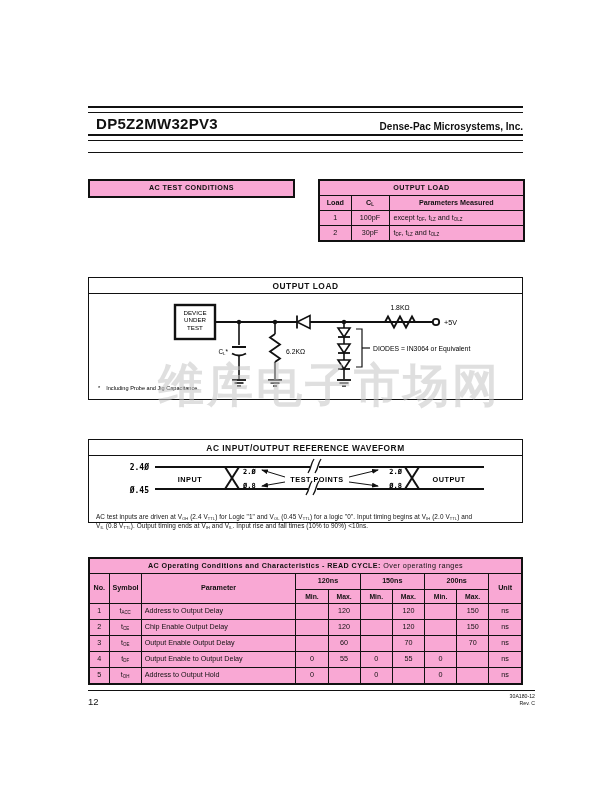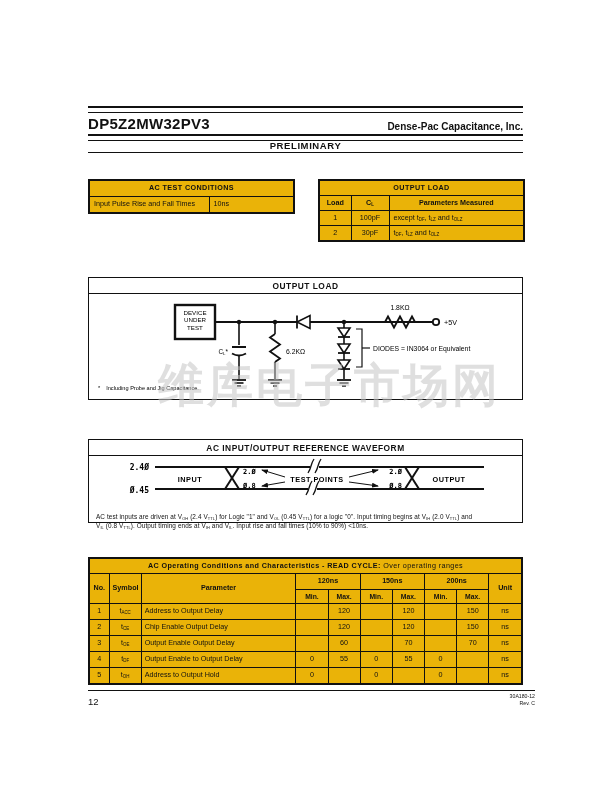--- a/index.html
+++ b/index.html
@@ -3,25 +3,25 @@
 <meta charset="utf-8">
 <style>
   html,body{margin:0;padding:0;background:#fff;}
   #page{position:relative;width:612px;height:792px;background:#ffffff;overflow:hidden;
         font-family:"Liberation Sans", sans-serif;color:#111;}
   .abs{position:absolute;}
   
   .rule-double{height:4px;border-top:2px solid #111;border-bottom:1px solid #111;}
   .rule-single{border-top:1.5px solid #111;height:0;}
   .hdr-titles{display:flex;justify-content:space-between;align-items:flex-end;}
-  .prod-title{font-size:15px;font-weight:bold;letter-spacing:.3px;}
+  .prod-title{font-size:15px;font-weight:bold;letter-spacing:.3px;margin-left:8px;}
   .company{font-size:10px;font-weight:bold;}
   .banner{text-align:center;font-weight:bold;font-size:9.5px;letter-spacing:.6px;}
   
-  table.dtable{border-collapse:collapse;background:#eab308;table-layout:fixed;}
+  table.dtable{border-collapse:collapse;background:#f9a8d4;table-layout:fixed;}
   table.dtable{border:2px solid #111;}
   table.dtable td{border:1px solid #111;font-size:7.2px;padding:1px 4px;vertical-align:middle;line-height:1.15;}
   td.ttl{font-weight:bold;text-align:center;font-size:8.2px;letter-spacing:.4px;border-bottom:1.5px solid #111;}
   td.chead{font-weight:bold;text-align:center;font-size:7.2px;}
   td.c{text-align:center;}
   sub{font-size:.62em;vertical-align:-0.25em;line-height:0;}
   
   .frame{border:1.5px solid #111;background:#fff;box-sizing:border-box;}
   .frame .ftitle{height:16px;border-bottom:1.5px solid #111;text-align:center;
                  font-weight:bold;font-size:8.4px;letter-spacing:.5px;padding-top:3px;box-sizing:border-box;}
@@ -42,39 +42,34 @@
   svg text{font-family:"Liberation Sans", sans-serif;}
 </style>
 </head>
 <body>
 
 <div id="page">
 
   <div class="abs rule-double" style="left:88px;top:106px;width:435px;"></div>
   <div class="abs hdr-titles" style="left:88px;top:112px;width:435px;height:20px;">
     <span class="prod-title">DP5Z2MW32PV3</span>
-    <span class="company">Dense-Pac Capacitance, Inc.</span>
+    <span class="company">Dense-Pac Microsystems, Inc.</span>
   </div>
   <div class="abs rule-double" style="left:88px;top:134px;width:435px;"></div>
-  <div class="abs banner" style="left:88px;top:140px;width:435px;">PRELIMINARY</div>
   <div class="abs rule-single" style="left:88px;top:152px;width:435px;"></div>
 
   <table class="dtable abs" style="left:88px;top:179px;width:205px;">
     <colgroup>
         <col style="width:120px">
         <col style="width:85px">
       </colgroup>
     <tbody>
         <tr>
           <td class="ttl" colspan="2" style="height:13px;">AC TEST CONDITIONS</td>
         </tr>
-    <tr>
-      <td style="height:13px;">Input Pulse Rise and Fall Times</td>
-      <td>10ns</td>
-    </tr>
   </tbody>
     </table>
 
   <table class="dtable abs" style="left:318px;top:179px;width:205px;">
     <colgroup>
         <col style="width:32px">
         <col style="width:38px">
         <col style="width:135px">
       </colgroup>
     <tbody>

